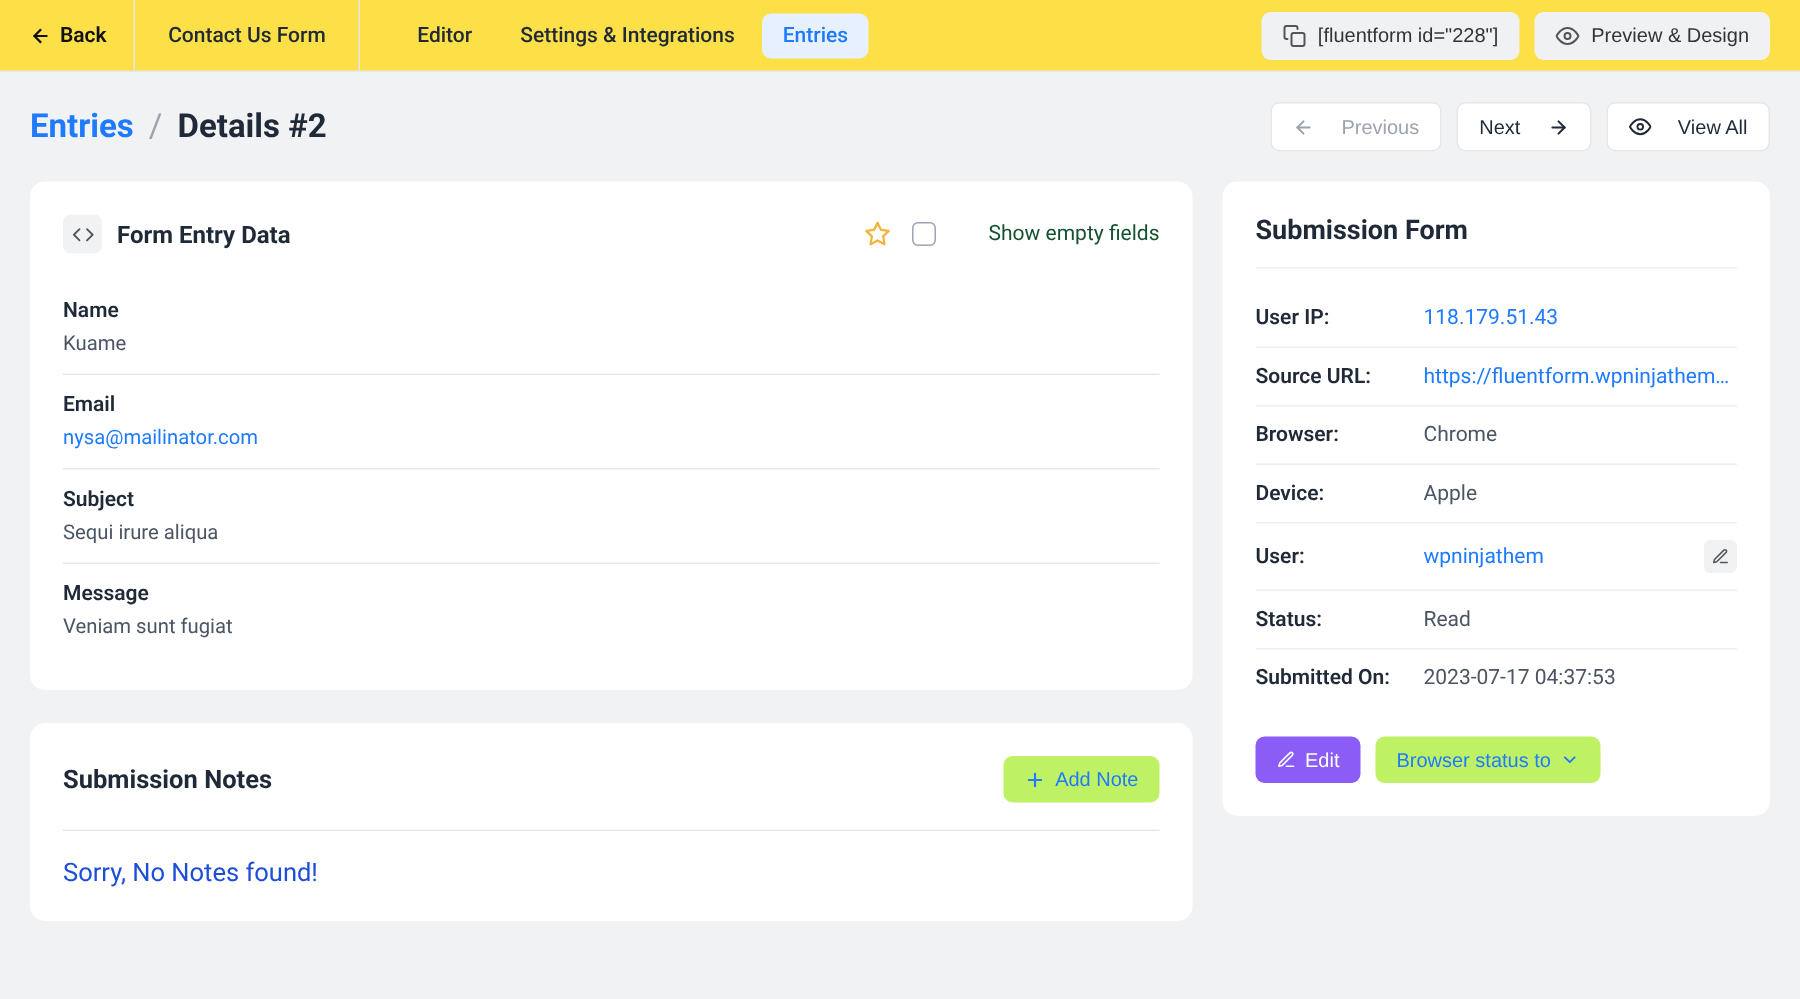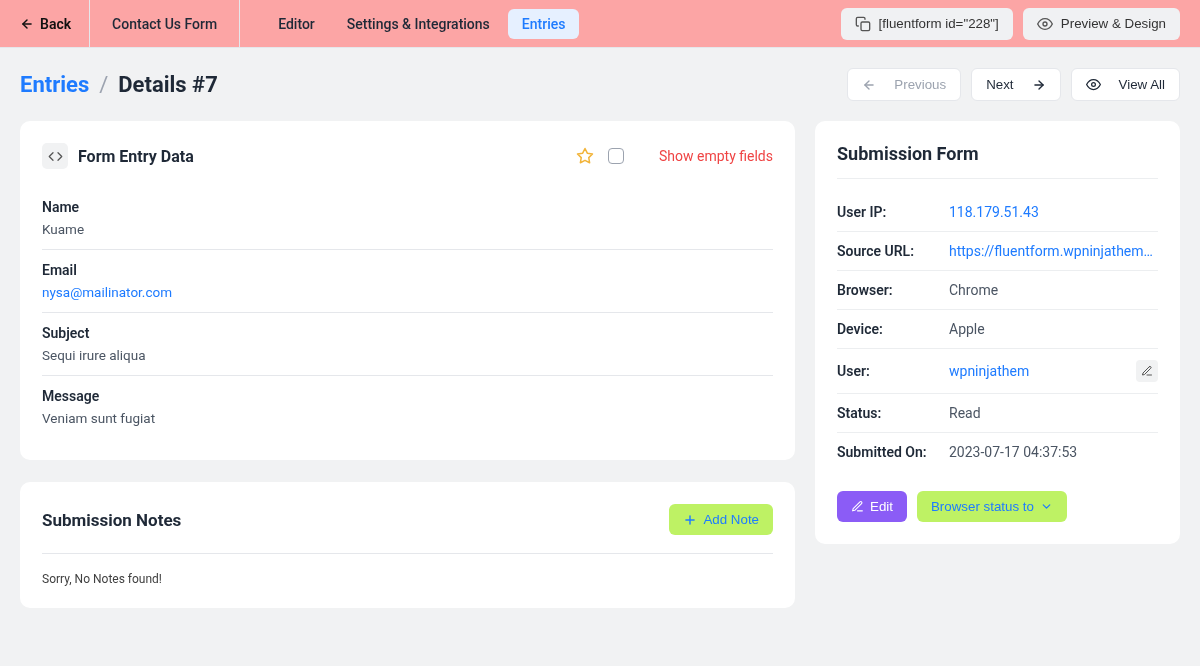--- a/index.html
+++ b/index.html
@@ -5,21 +5,21 @@
   * { box-sizing: border-box; margin: 0; padding: 0; }
   body {
     font-family: -apple-system, BlinkMacSystemFont, "Segoe UI", Roboto, "Helvetica Neue", Arial, sans-serif;
     background: #f1f2f3;
     color: #1f2937;
     font-size: 14px;
   }
   a { text-decoration: none; }
 
   .header {
-    background: #fca5a5;
+    background: #fde047;
     display: flex;
     align-items: center;
     padding: 0 20px;
     height: 48px;
     border-bottom: 1px solid #e5e7eb;
   }
   .back-btn {
     display: flex; align-items: center; gap: 6px;
     font-weight: 600; color: #111; cursor: pointer;
     padding: 0 18px 0 0;
@@ -81,30 +81,30 @@
   .icon-box {
     width: 26px; height: 26px; background: #f1f2f3; border-radius: 5px;
     display: inline-flex; align-items: center; justify-content: center;
   }
   .card-head-right { margin-left: auto; display: flex; align-items: center; gap: 14px; }
   .star { color: #f2b43a; width:18px; height:18px; cursor:pointer; }
   .checkbox { display: inline-flex; align-items: center; gap: 8px; cursor: pointer; }
   .checkbox-box {
     width: 16px; height: 16px; border: 1.5px solid #9ca3af; border-radius: 4px;
   }
-  .checkbox-label { color:#ef4444;margin-left:27px; }
+  .checkbox-label { color:#14532d;margin-left:27px; }
 
   .entry-list { margin-top: 18px; }
   .entry-item { padding: 12px 0; border-bottom: 1px solid #e5e7eb; }
   .entry-item:last-child { border-bottom: none; }
   .entry-label { font-weight: 600; font-size: 14px; margin-bottom: 6px;}
   .entry-value { color: #4b5563; font-size: 13.5px; }
   .entry-value.link { color: #1e7bff; }
 
-  .notes-empty { color: #404040; font-size: 12px; margin-top: 18px; }
+  .notes-empty { color: #1d4ed8; font-size: 17px; margin-top: 18px; }
   .btn-light-blue {
     background: #bef264; color: #1e7bff; border: none;
     border-radius: 6px; padding: 8px 14px;
     display: inline-flex; align-items: center; gap: 6px;
     font-weight: 500; cursor: pointer;
   }
   .divider-under-notes-title { border-bottom: 1px solid #e5e7eb; margin-top:14px; padding-bottom:4px;}
 
   .info-title { font-size: 18px; font-weight: 700; margin-bottom: 14px; padding-bottom:14px; border-bottom:1px solid #eceef0; }
   .info-row {
@@ -165,21 +165,21 @@
       </span>
       <span>Preview &amp; Design</span>
     </button>
   </div>
 </div>
 
 <div class="subheader">
   <div class="breadcrumb">
     <a href="#">Entries</a>
     <span class="slash">/</span>
-    <span>Details #7</span>
+    <span>Details #2</span>
   </div>
   <div class="subheader-right">
     <button class="btn-white disabled">
       <span>
         <svg width="14" height="14" viewBox="0 0 24 24" fill="none" stroke="#9ca3af" stroke-width="2.3" stroke-linecap="round" stroke-linejoin="round">
             <line x1="19" y1="12" x2="5" y2="12"></line>
             <polyline points="12 19 5 12 12 5"></polyline>
           </svg>
       </span>
       <span>Previous</span>

